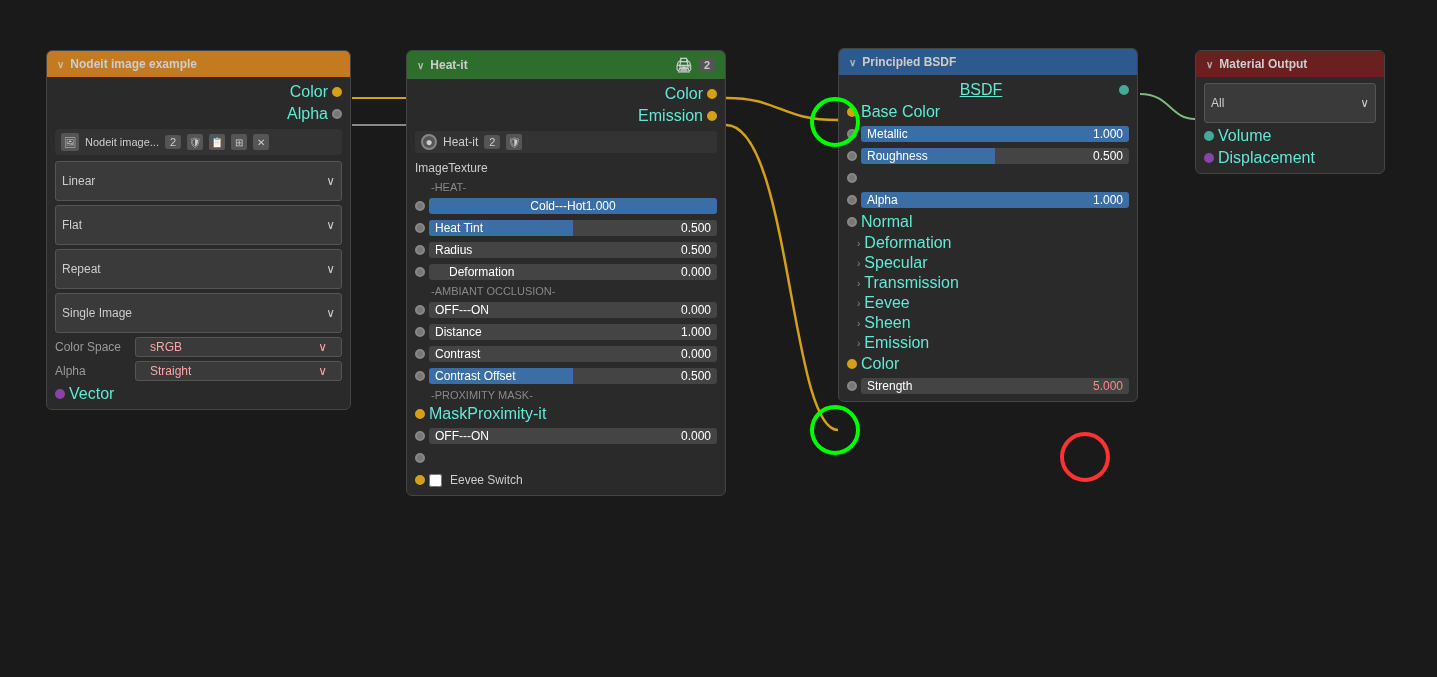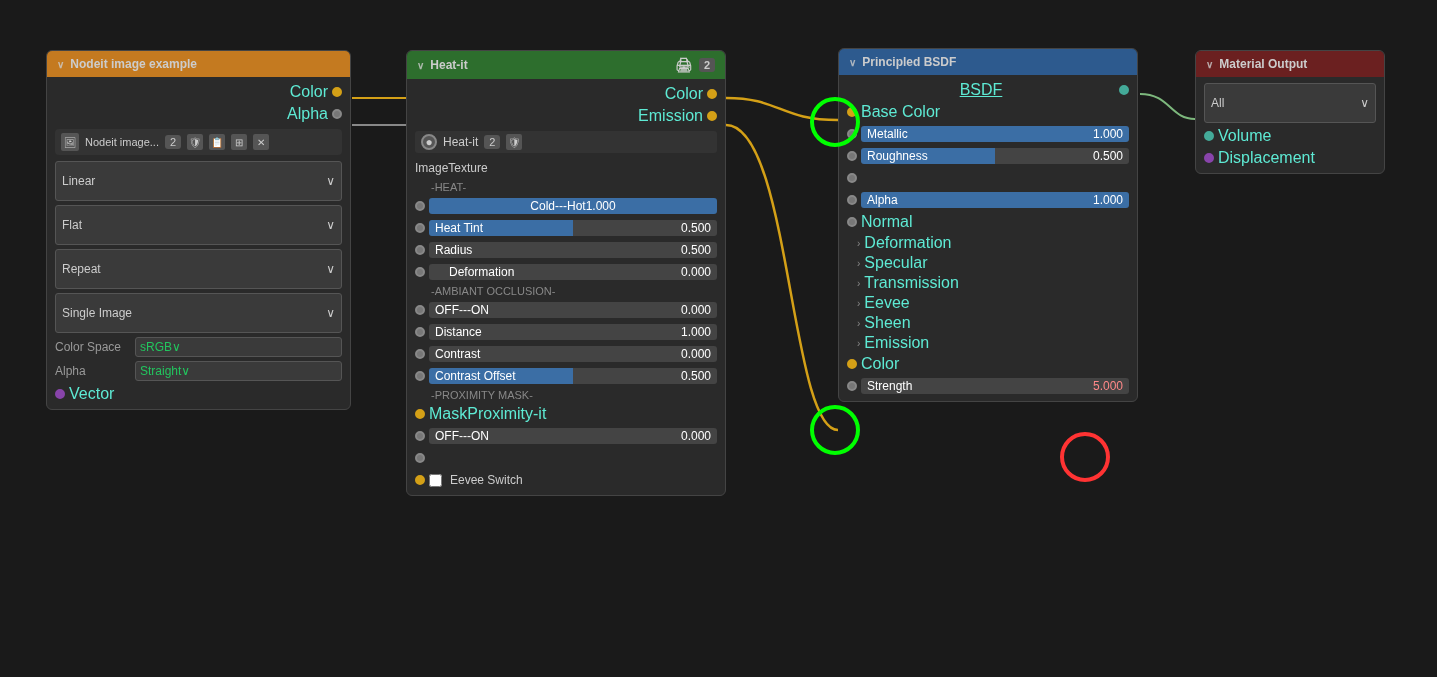--- a/index.html
+++ b/index.html
@@ -175,24 +175,25 @@
       color: #999;
       font-size: 12px;
       min-width: 80px;
     }
 
     .lv-dropdown {
       flex: 1;
       background: #3a3a3a;
       border: 1px solid #555;
       border-radius: 3px;
-      padding: 2px 4px;
-      color: #22c55e;
+      padding: 2px 14px;
+      color: #fca5a5;
       font-size: 12px;
       display: flex;
+      justify-content: space-between;
       align-items: center;
     }
 
     
     .node-heatit {
       left: 406px;
       top: 50px;
       width: 320px;
     }
 

